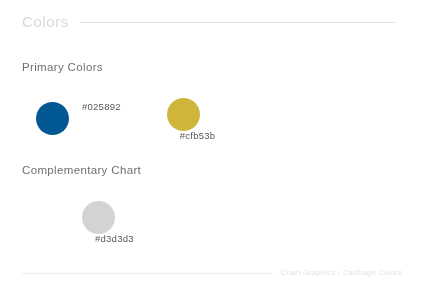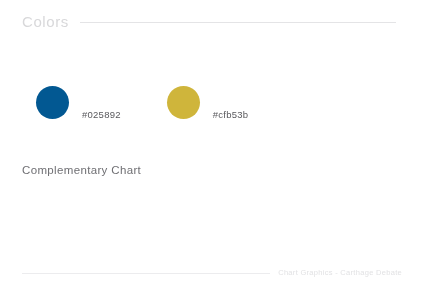--- a/index.html
+++ b/index.html
@@ -65,24 +65,25 @@
 
   .swatch-row {
     display: flex;
     align-items: center;
     margin-top: 24px;
     margin-left: 14px;
   }
 
   .swatch-item {
     display: flex;
-    align-items: flex-end;
+    align-items: flex-start;
   }
   .swatch-item.second {
     margin-left: 46px;
+    flex-direction: column;
   }
 
   .swatch-circle {
     width: 33px;
     height: 33px;
     border-radius: 50%;
     flex: 0 0 auto;
   }
 
   .swatch-label {
@@ -122,36 +123,41 @@
 <body>
 
 <div class="page">
 
   <div class="header">
     <div class="header-title">Colors</div>
     <div class="header-rule"></div>
   </div>
 
   <div class="section section-primary">
+    <div class="section-title">Primary Colors</div>
     <div class="swatch-row">
       <div class="swatch-item">
         <div class="swatch-circle" style="background:#025892;"></div>
         <div class="swatch-label">#025892</div>
       </div>
       <div class="swatch-item second">
         <div class="swatch-circle" style="background:#cfb53b;"></div>
         <div class="swatch-label">#cfb53b</div>
       </div>
     </div>
   </div>
 
   <div class="section section-complementary">
     <div class="section-title">Complementary Chart</div>
     <div class="swatch-row">
+      <div class="swatch-item second">
+        <div class="swatch-circle" style="background:#d3d3d3;"></div>
+        <div class="swatch-label">#d3d3d3</div>
+      </div>
     </div>
   </div>
 
   <div class="footer">
     <div class="footer-rule"></div>
-    <div class="footer-text">Chart Graphics - Carthage Debate</div>
+    <div class="footer-text">Chart Graphics - Carthage Colors</div>
   </div>
 
 </div>
 
 </body></html>

